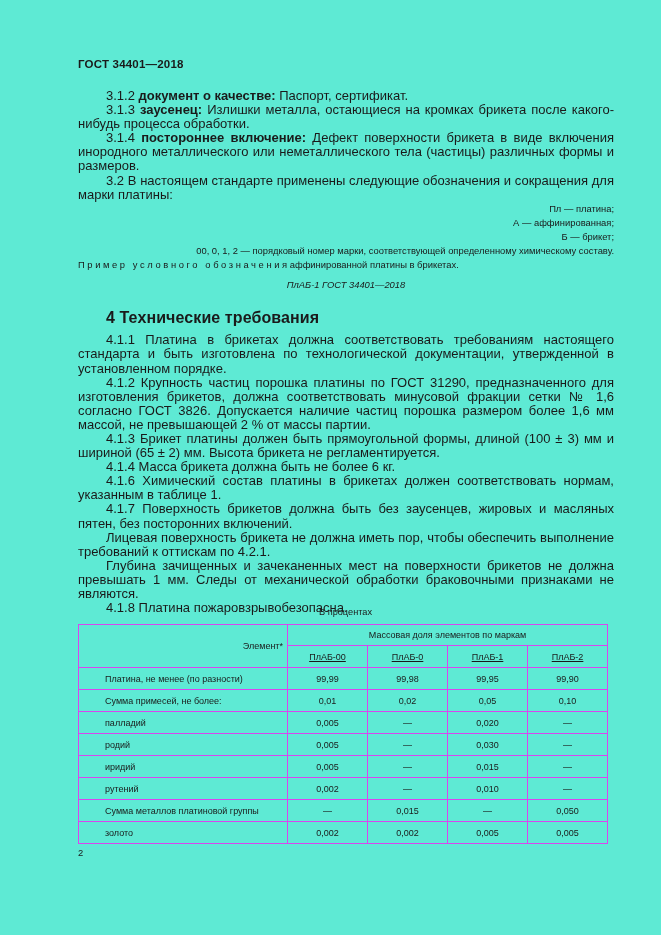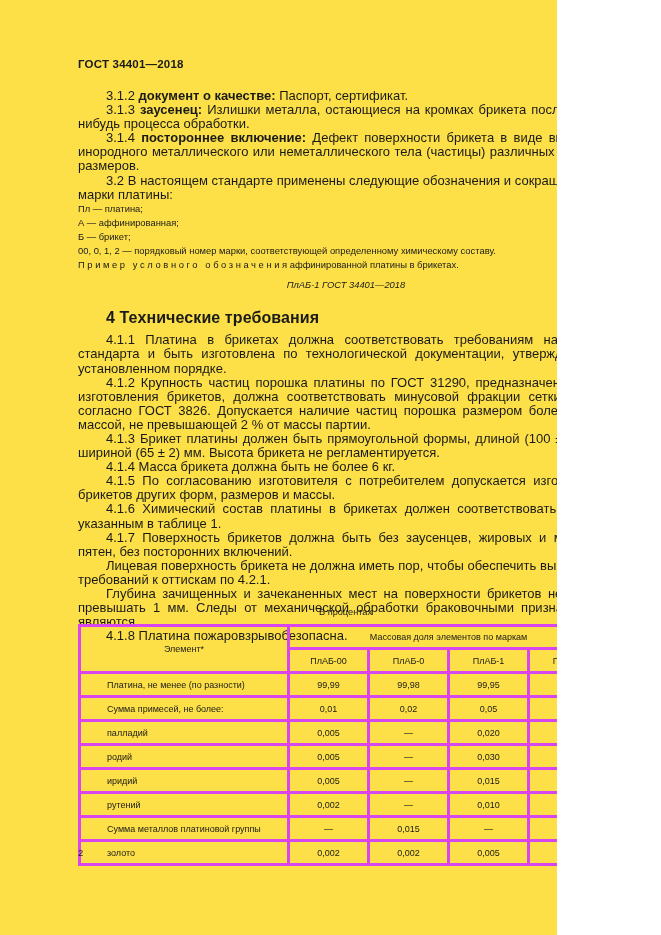--- a/index.html
+++ b/index.html
@@ -7,23 +7,23 @@
     margin: 0;
     padding: 0;
     background: #ffffff;
   }
   body {
     font-family: "Liberation Sans", sans-serif;
     color: #1a1a1a;
   }
   .page {
     position: relative;
-    width: 557px;
+    width: 661px;
     height: 935px;
-    background: #fde047;
+    background: #5eead4;
     box-sizing: border-box;
     overflow: hidden;
   }
 
   
   .running-header {
     position: absolute;
     left: 78px;
     top: 58px;
     font-size: 11.5px;
@@ -51,21 +51,21 @@
     font-weight: bold;
   }
   p.para.last-line-left {
     text-align-last: left;
   }
 
   .abbr-line {
     margin: 0;
     font-size: 9.4px;
     line-height: 14.1px;
-    text-align: left;
+    text-align: right;
     text-indent: 0;
   }
   .example-label {
     margin: 0;
     font-size: 9.4px;
     line-height: 14.1px;
     text-indent: 0;
   }
   .example-label .spaced {
     letter-spacing: 2.6px;
@@ -124,36 +124,37 @@
     padding-right: 1px;
   }
   table.chem {
     border-collapse: collapse;
     width: 529px;
     table-layout: fixed;
     font-size: 9px;
   }
   table.chem th,
   table.chem td {
-    border: 3px solid #d946ef;
+    border: 1px solid #d946ef;
     padding: 0 4px;
     height: 21px;
     font-weight: normal;
     vertical-align: middle;
     line-height: 12px;
   }
   table.chem th.grp {
     text-align: center;
     height: 20px;
   }
   table.chem th.elem {
-    text-align: center;
+    text-align: right;
   }
   table.chem th.mark {
     text-align: center;
+    text-decoration: underline;
   }
   table.chem td.name {
     text-align: left;
     padding-left: 26px;
   }
   table.chem td.val {
     text-align: center;
   }
   .col-name { width: 209px; }
   .col-val  { width: 80px; }
@@ -196,21 +197,20 @@
 
 
     <p class="para after-heading"><span>4.1.1</span>&nbsp;<span>Платина в брикетах должна соответствовать требованиям настоящего стандарта и быть изготовлена по технологической документации, утвержденной в установленном порядке.</span></p>
 
     <p class="para"><span>4.1.2</span>&nbsp;<span>Крупность частиц порошка платины по ГОСТ 31290, предназначенного для изготовления брикетов, должна соответствовать минусовой фракции сетки № 1,6 согласно ГОСТ 3826. Допускается наличие частиц порошка размером более 1,6 мм массой, не превышающей 2 % от массы партии.</span></p>
 
     <p class="para"><span>4.1.3</span>&nbsp;<span>Брикет платины должен быть прямоугольной формы, длиной (100 ± 3) мм и шириной (65 ± 2) мм. Высота брикета не регламентируется.</span></p>
 
     <p class="para last-line-left"><span>4.1.4</span>&nbsp;<span>Масса брикета должна быть не более 6 кг.</span></p>
 
-    <p class="para"><span>4.1.5</span>&nbsp;<span>По согласованию изготовителя с потребителем допускается изготовление брикетов других форм, размеров и массы.</span></p>
 
     <p class="para"><span>4.1.6</span>&nbsp;<span>Химический состав платины в брикетах должен соответствовать нормам, указанным в таблице 1.</span></p>
 
     <p class="para"><span>4.1.7</span>&nbsp;<span>Поверхность брикетов должна быть без заусенцев, жировых и масляных пятен, без посторонних включений.</span></p>
 
     <p class="para">Лицевая поверхность брикета не должна иметь пор, чтобы обеспечить выполнение требований к оттискам по 4.2.1.</p>
 
 
     <p class="para">Глубина зачищенных и зачеканенных мест на поверхности брикетов не должна превышать 1 мм. Следы от механической обработки браковочными признаками не являются.</p>
 

